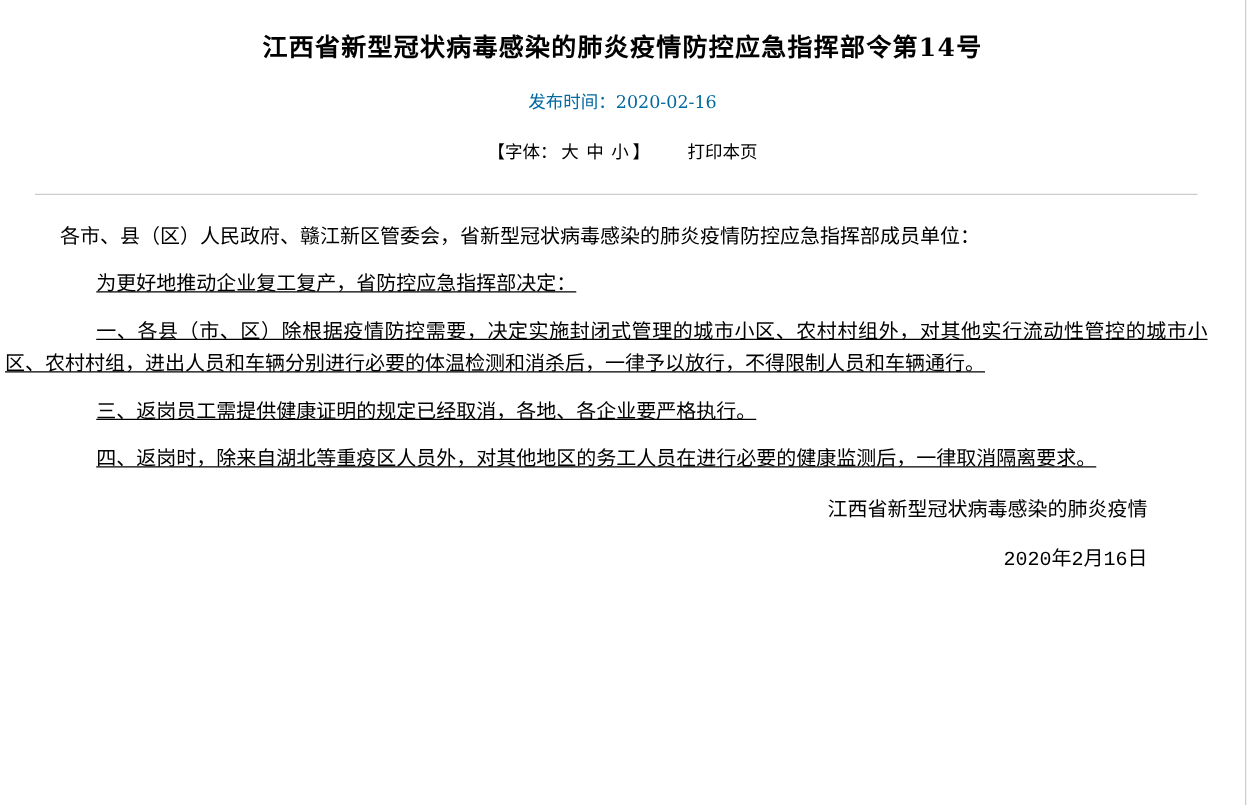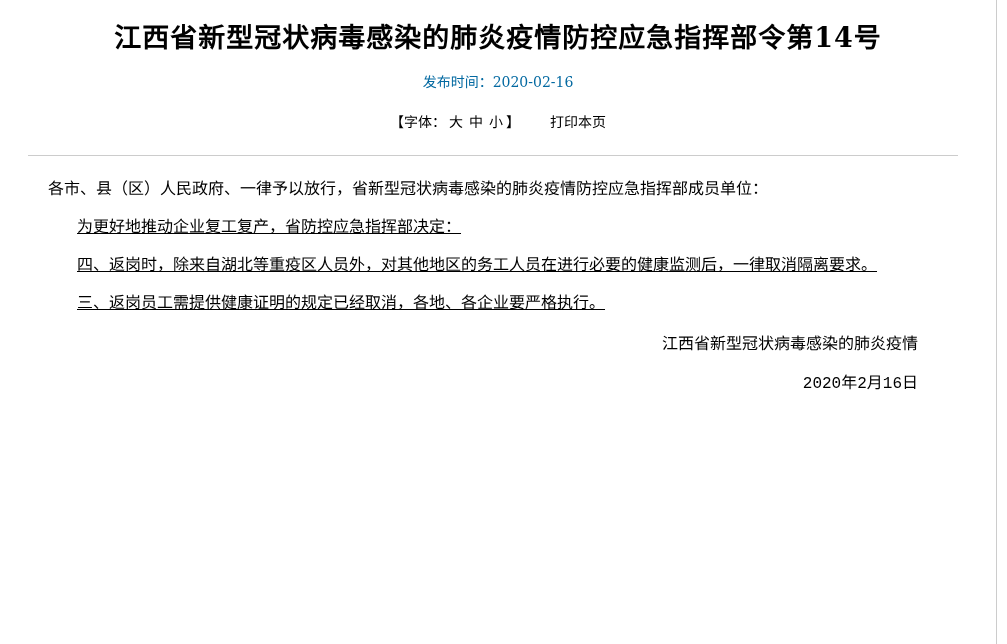--- a/index.html
+++ b/index.html
@@ -21,21 +21,21 @@
     height: 644px;
     border-right: 1px solid #cccccc;
     background: #ffffff;
   }
   
   .doc-header {
     text-align: center;
     padding-top: 24px;
   }
   .doc-title {
-    font-size: 27px;
+    font-size: 20px;
     font-weight: bold;
     line-height: 28px;
     letter-spacing: 1px;
     color: #000000;
   }
   .pub-line {
     margin-top: 22px;
     font-size: 14px;
     line-height: 16px;
     color: #0369a1;
@@ -104,29 +104,30 @@
       </div>
 
       <div class="font-toolbar">
         <span>【字体：</span><a class="size-link">大</a><a class="size-link">中</a><a class="size-link">小</a><span>】</span><a class="print-link">打印本页</a>
       </div>
     </header>
 
     <hr class="divider">
 
     <main class="doc-body">
-      <p class="indent-sm">各市、县（区）人民政府、一律予以放行，省新型冠状病毒感染的肺炎疫情防控应急指挥部成员单位：</p>
+      <p class="indent-sm">各市、县（区）人民政府、赣江新区管委会，省新型冠状病毒感染的肺炎疫情防控应急指挥部成员单位：</p>
 
       <p class="indent-lg">为更好地推动企业复工复产，省防控应急指挥部决定：</p>
 
+      <p class="indent-lg">一、各县（市、区）除根据疫情防控需要，决定实施封闭式管理的城市小区、农村村组外，对其他实行流动性管控的城市小区、农村村组，进出人员和车辆分别进行必要的体温检测和消杀后，一律予以放行，不得限制人员和车辆通行。</p>
 
 
+      <p class="indent-lg">三、返岗员工需提供健康证明的规定已经取消，各地、各企业要严格执行。</p>
+
       <p class="indent-lg">四、返岗时，除来自湖北等重疫区人员外，对其他地区的务工人员在进行必要的健康监测后，一律取消隔离要求。</p>
-
-      <p class="indent-lg">三、返岗员工需提供健康证明的规定已经取消，各地、各企业要严格执行。</p>
 
 
       <div class="signature">
         <div>江西省新型冠状病毒感染的肺炎疫情</div>
         <div>2020年2月16日</div>
       </div>
     </main>
 
   </div>
 </div>

